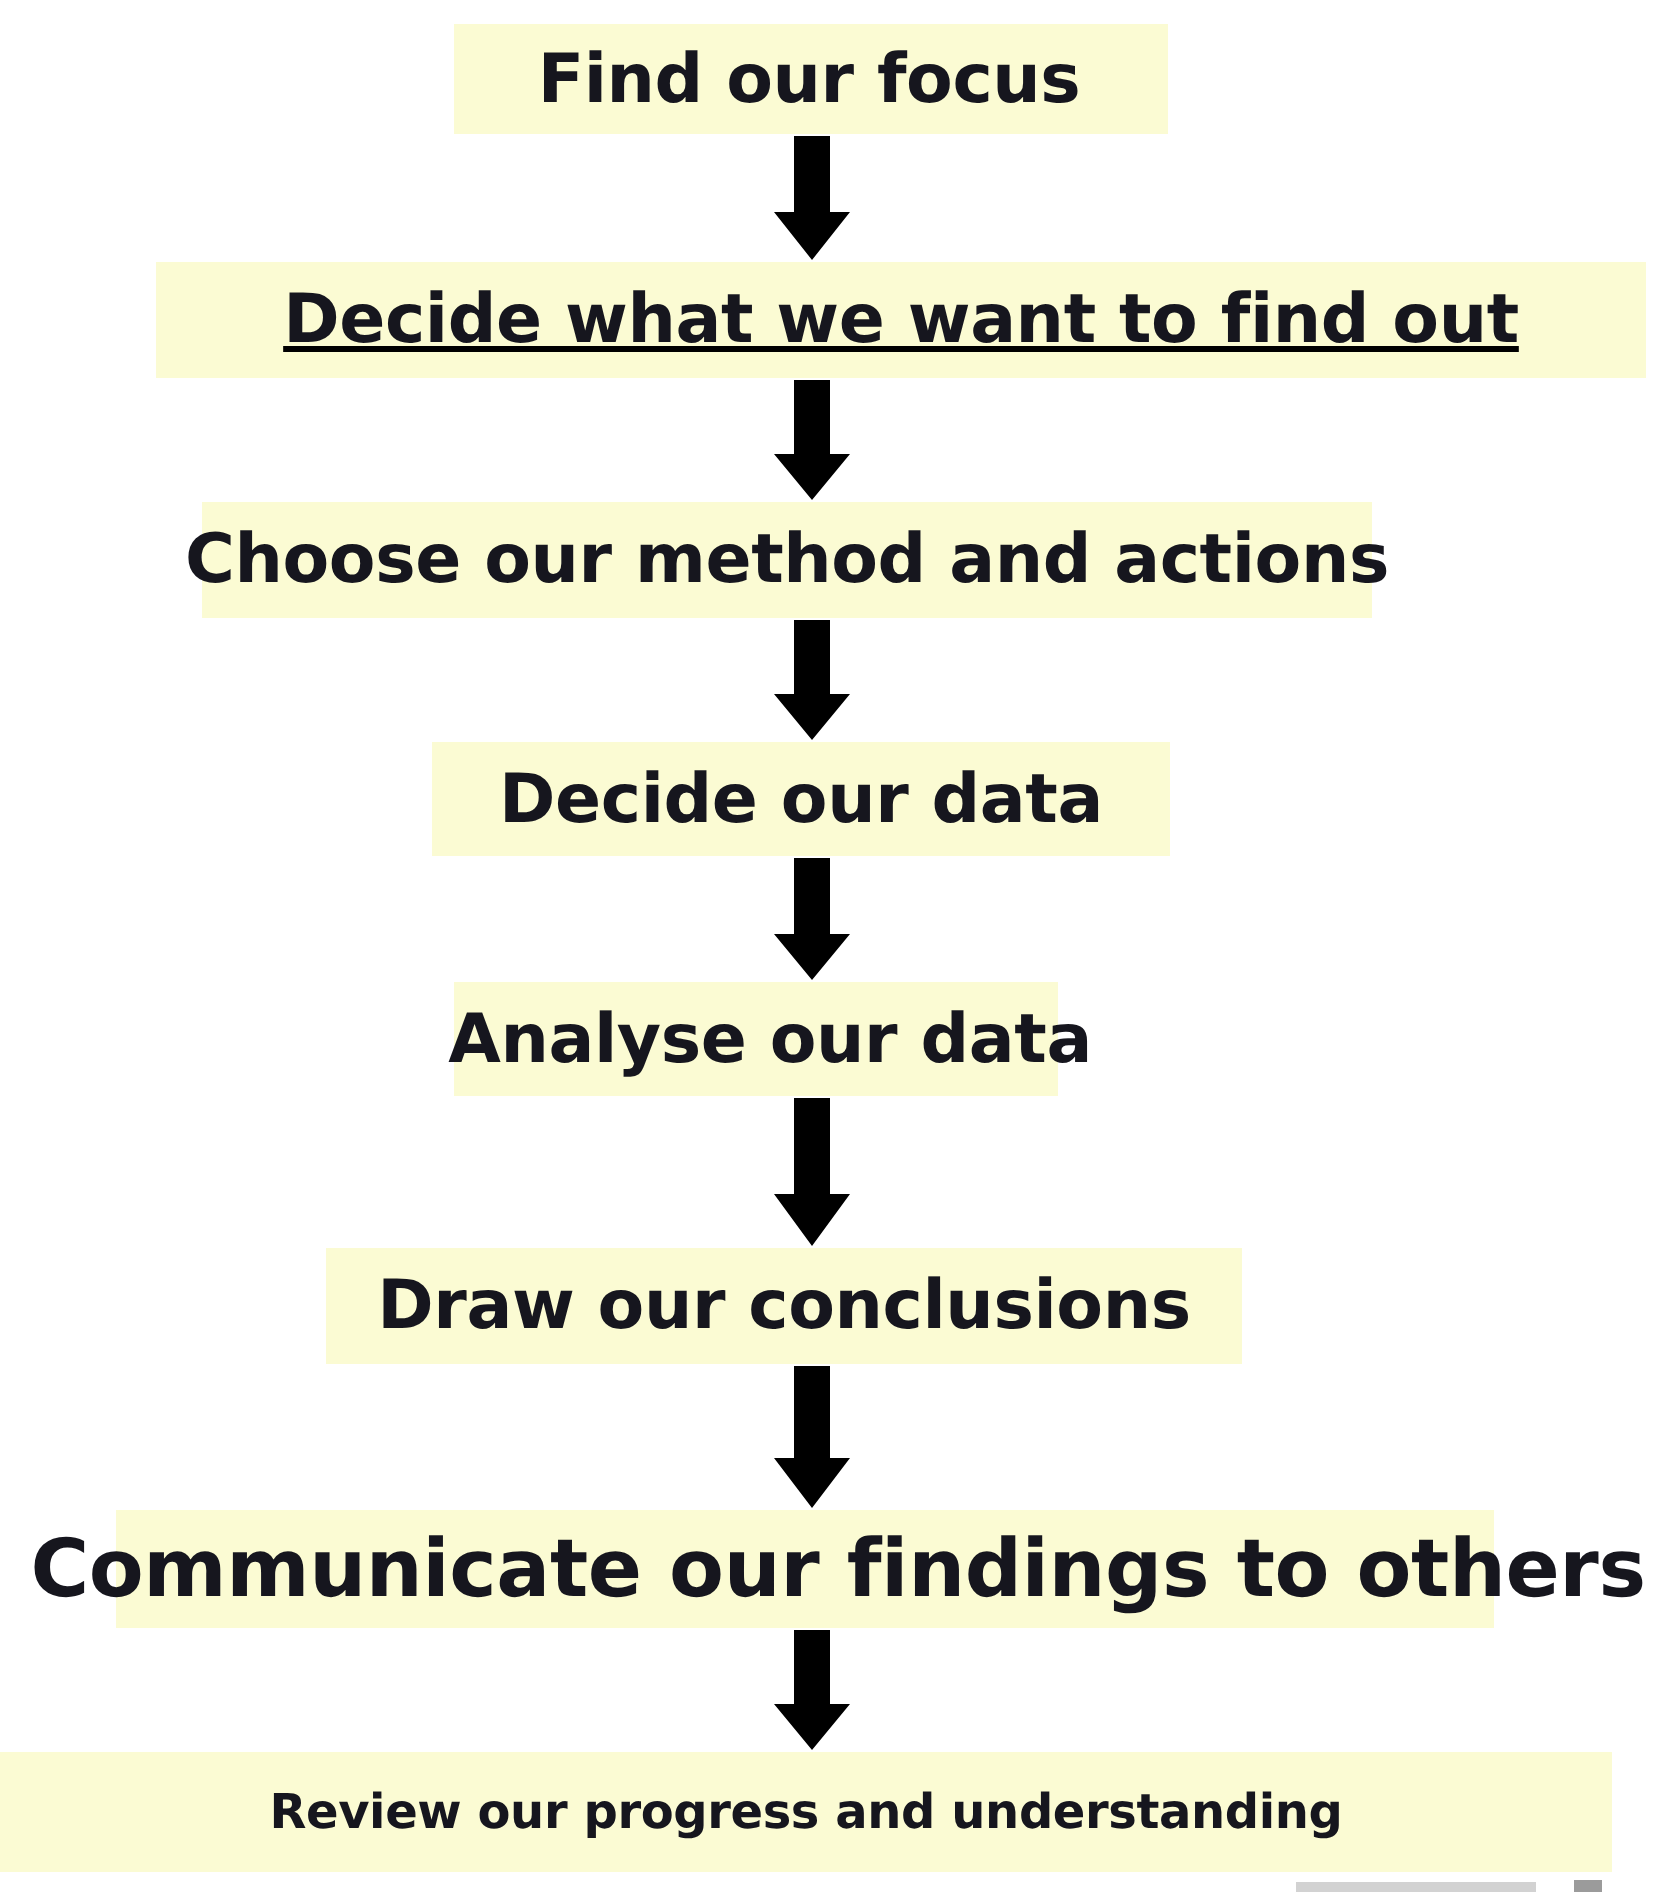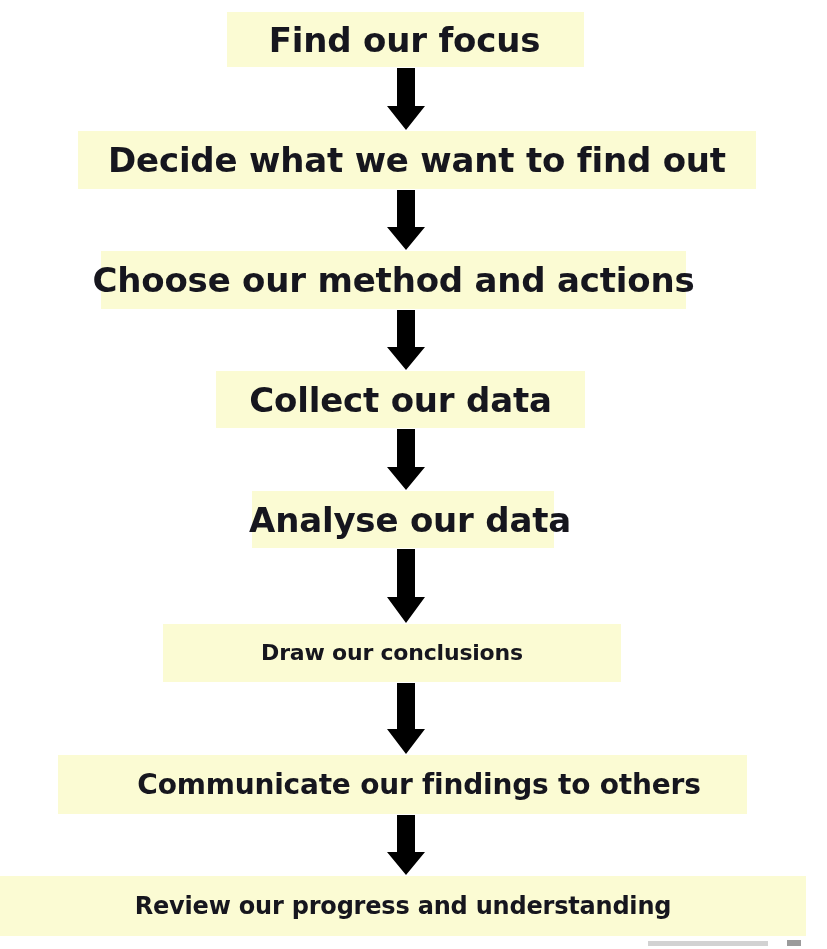--- a/index.html
+++ b/index.html
@@ -39,35 +39,35 @@
     font-family: "DejaVu Sans", sans-serif;
     font-weight: 700;
     color: #16161e;
     letter-spacing: -0.2px;
     line-height: 1;
     display: block;
   }
 
   
   .step-0 { left: 227px; top: 12px;  width: 357px; height: 55px; padding-left: 12px; }
-  .step-1 { left: 78px;  top: 131px; width: 678px; height: 58px; }
+  .step-1 { left: 78px;  top: 131px; width: 745px; height: 58px; text-decoration: underline; }
   .step-2 { left: 101px; top: 251px; width: 585px; height: 58px; }
   .step-3 { left: 216px; top: 371px; width: 369px; height: 57px; }
-  .step-4 { left: 252px; top: 491px; width: 302px; height: 57px; padding-left: 28px; }
+  .step-4 { left: 227px; top: 491px; width: 302px; height: 57px; padding-left: 28px; }
   .step-5 { left: 163px; top: 624px; width: 458px; height: 58px; }
   .step-6 { left: 58px;  top: 755px; width: 689px; height: 59px; }
   .step-7 { left: 0px;   top: 876px; width: 806px; height: 60px; }
 
   .step-0 .step-label { font-size: 34px; }
   .step-1 .step-label { font-size: 34px; }
   .step-2 .step-label { font-size: 34px; }
   .step-3 .step-label { font-size: 34px; }
   .step-4 .step-label { font-size: 34px; }
-  .step-5 .step-label { font-size: 22px; }
-  .step-6 .step-label { font-size: 28px; margin-left: 33px; }
+  .step-5 .step-label { font-size: 34px; }
+  .step-6 .step-label { font-size: 40px; margin-left: 33px; }
   .step-7 .step-label { font-size: 24px; }
 
   
   .arrow {
     position: absolute;
     left: 387px;
     width: 38px;
   }
   .arrow svg { display: block; width: 38px; height: 100%; }
 
@@ -117,21 +117,21 @@
     <span class="step-label">Choose our method and actions</span>
   </div>
 
   <div class="arrow arrow-2">
     <svg viewBox="0 0 38 60" preserveAspectRatio="none" aria-hidden="true">
       <polygon points="10,0 28,0 28,37 38,37 19,60 0,37 10,37" fill="#000000"></polygon>
     </svg>
   </div>
 
   <div class="step step-3">
-    <span class="step-label">Collect our data</span>
+    <span class="step-label">Decide our data</span>
   </div>
 
   <div class="arrow arrow-3">
     <svg viewBox="0 0 38 61" preserveAspectRatio="none" aria-hidden="true">
       <polygon points="10,0 28,0 28,38 38,38 19,61 0,38 10,38" fill="#000000"></polygon>
     </svg>
   </div>
 
   <div class="step step-4">
     <span class="step-label">Analyse our data</span>

